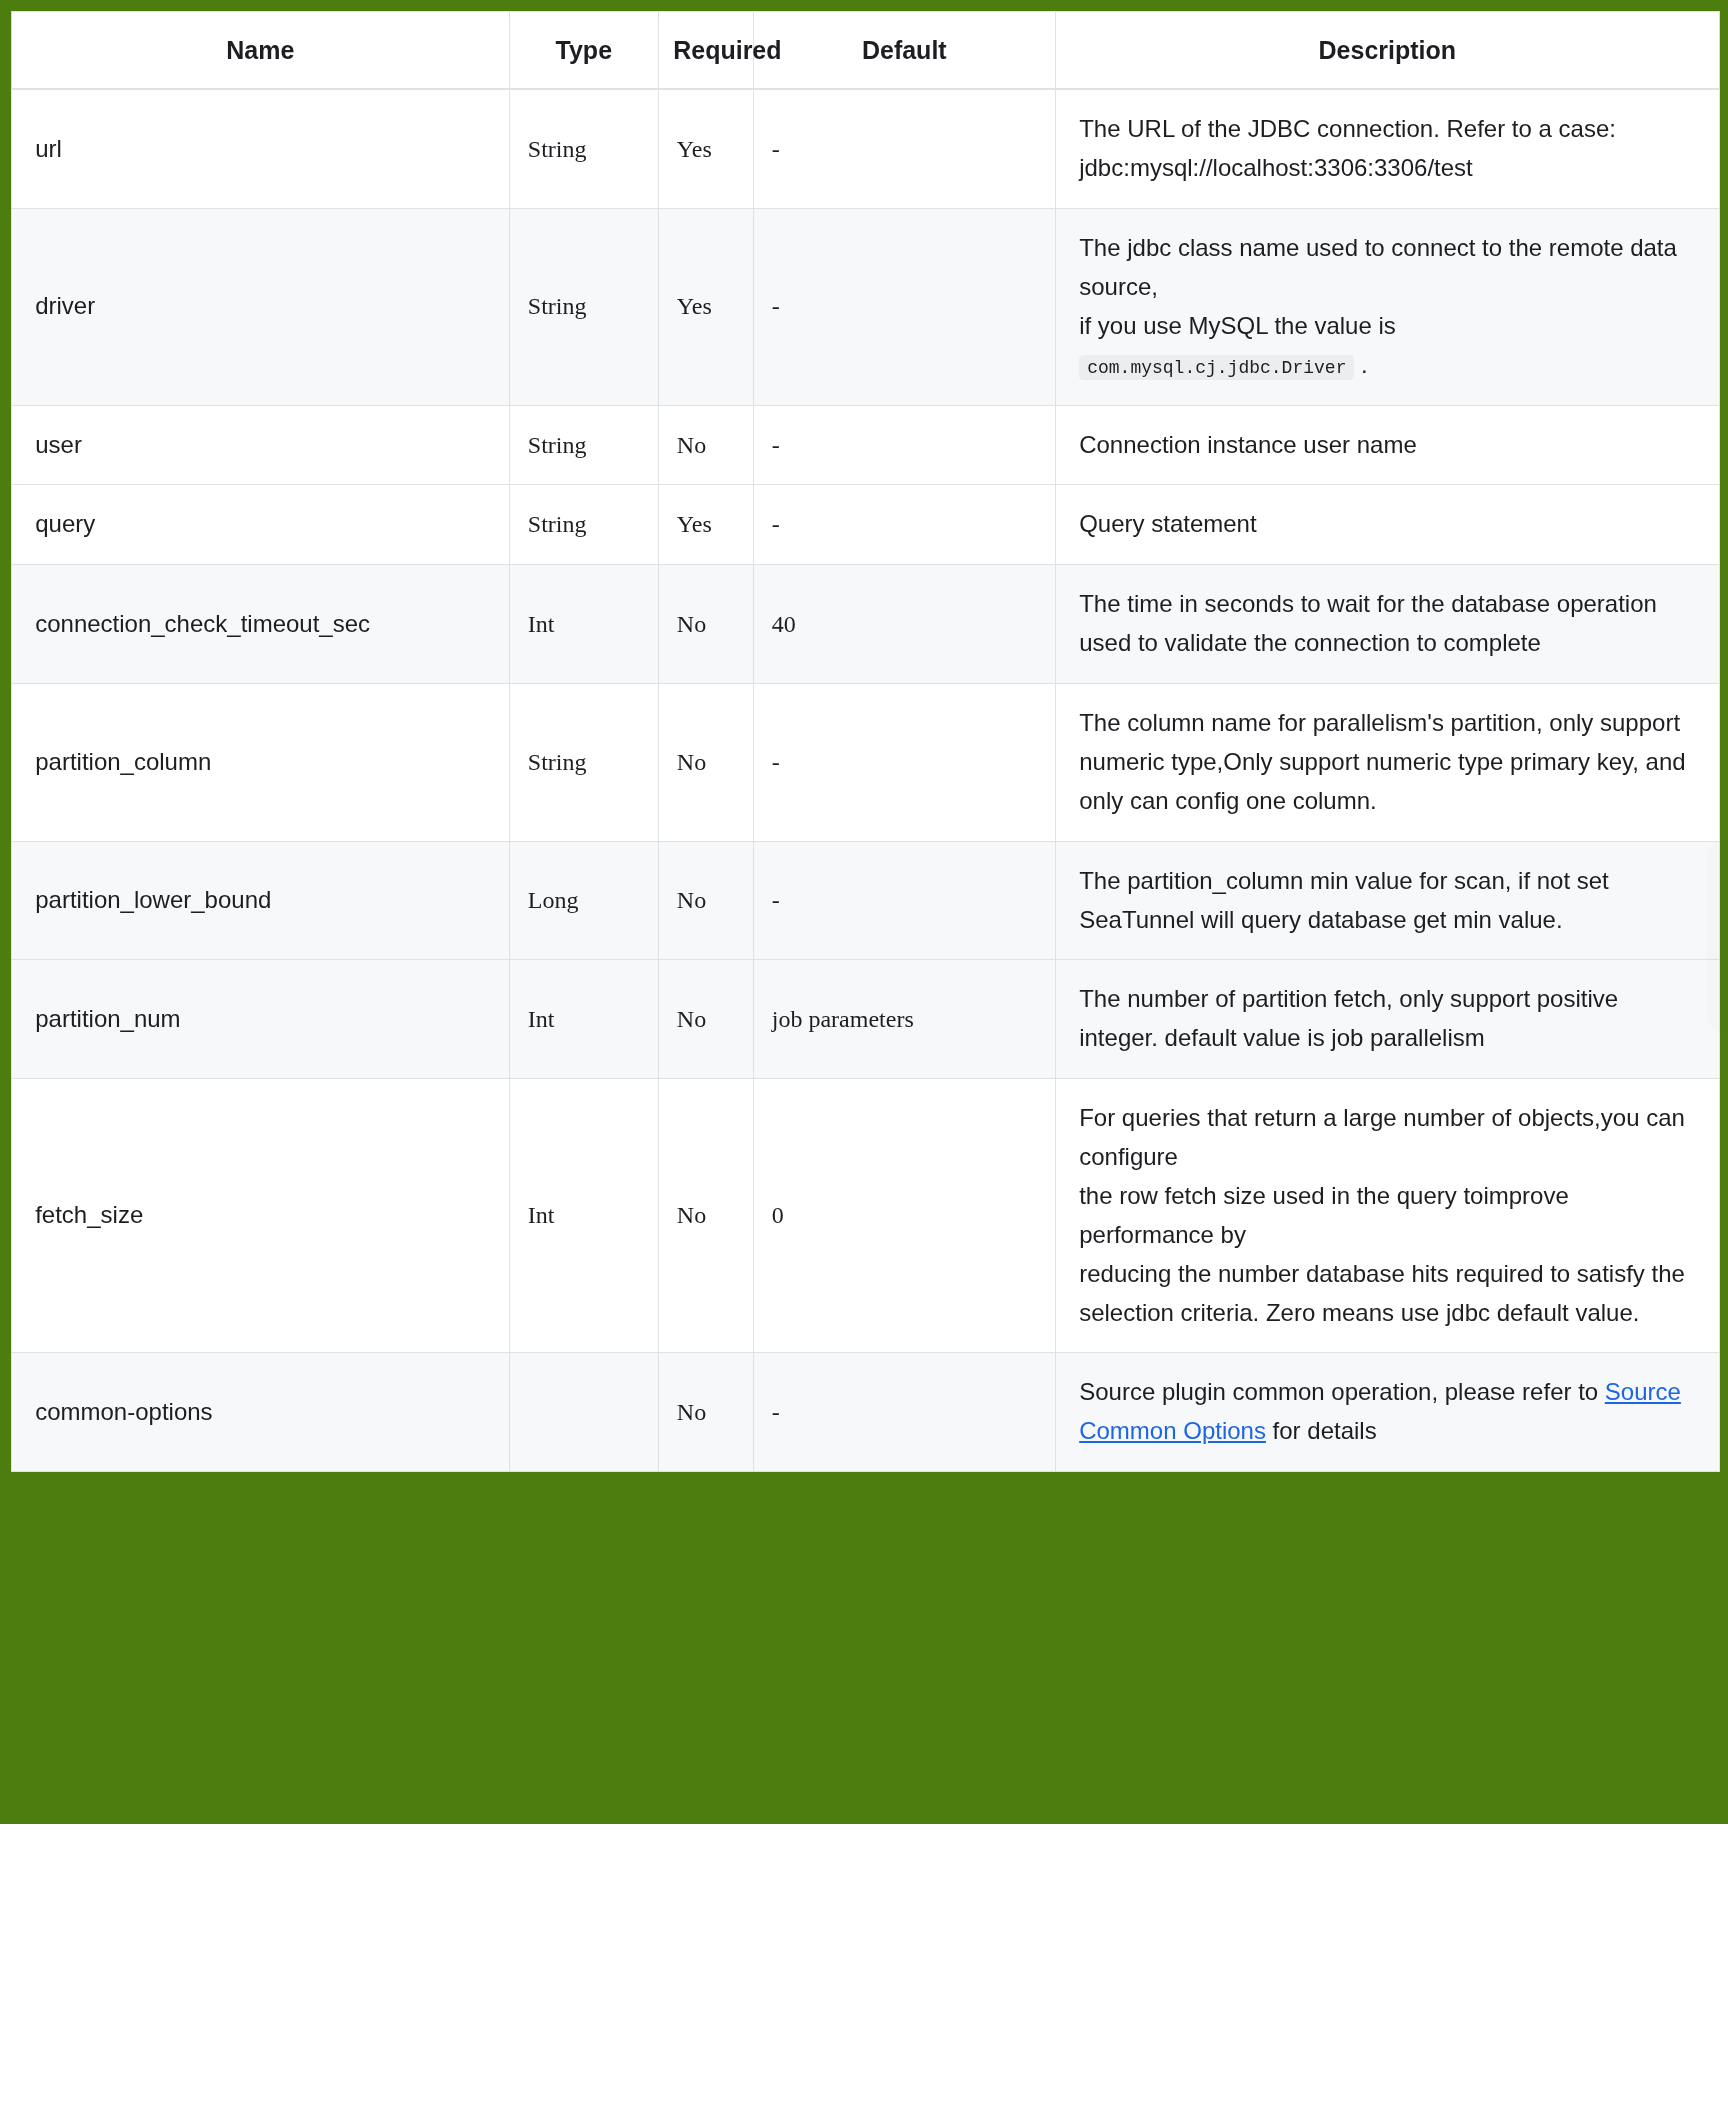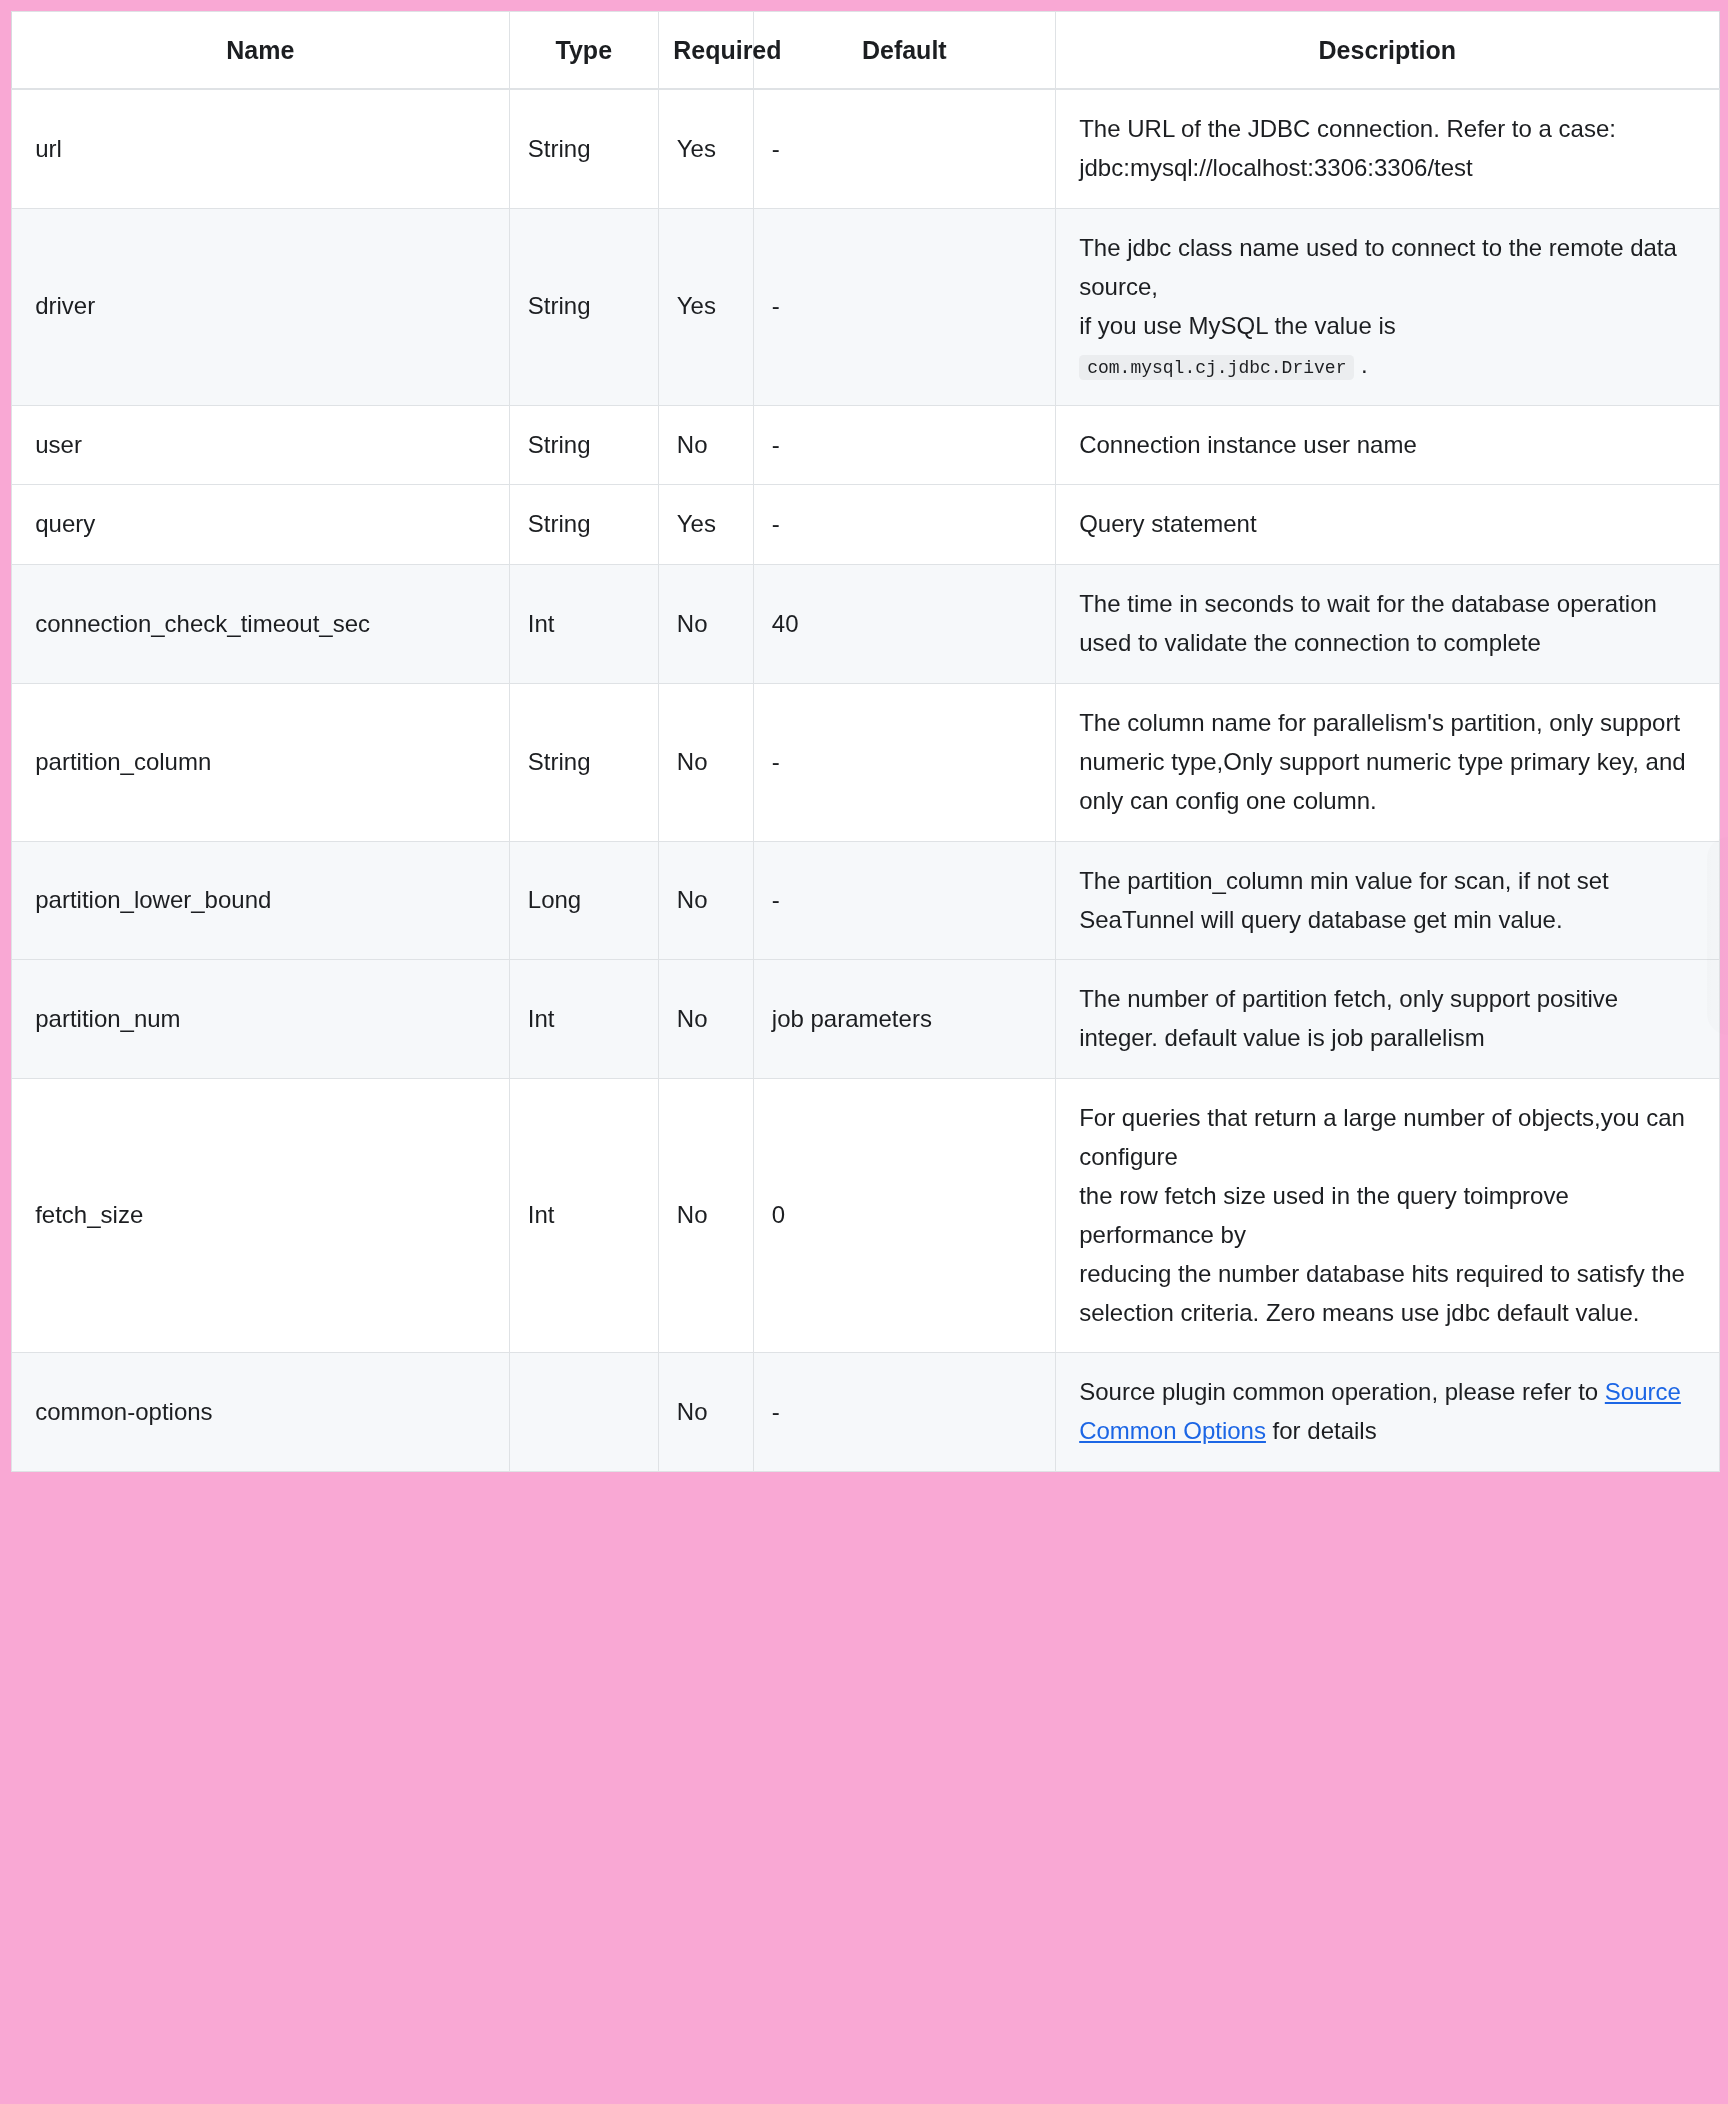--- a/index.html
+++ b/index.html
@@ -9,24 +9,24 @@
   }
   body {
     width: 1728px;
     height: 2104px;
     font-family: "Liberation Sans", sans-serif;
     -webkit-font-smoothing: antialiased;
   }
   .page {
     position: relative;
     width: 1728px;
-    height: 2104px;
+    height: 1824px;
     box-sizing: border-box;
     padding: 10.8px 10.8px 0 10.8px;
-    background: #f9a8d4;
+    background: #4d7c0f;
   }
   table.options-table {
     width: 1707px;
     border-collapse: collapse;
     table-layout: fixed;
     background: #ffffff;
   }
   table.options-table col.c-name     { width: 498px; }
   table.options-table col.c-type     { width: 149px; }
   table.options-table col.c-required { width: 95px; }
@@ -64,20 +64,21 @@
   }
   td.cell-name {
     padding-left: 23.4px !important;
     white-space: nowrap;
   }
   td.cell-type,
   td.cell-required,
   td.cell-default {
     padding-left: 18px !important;
     padding-right: 10.8px !important;
+    font-family: Liberation Serif, serif;
   }
   td.cell-desc {
     padding-left: 23.4px !important;
     padding-right: 20px !important;
   }
   .desc-line {
     display: block;
   }
   code.inline-code {
     font-family: "Liberation Mono", monospace;

